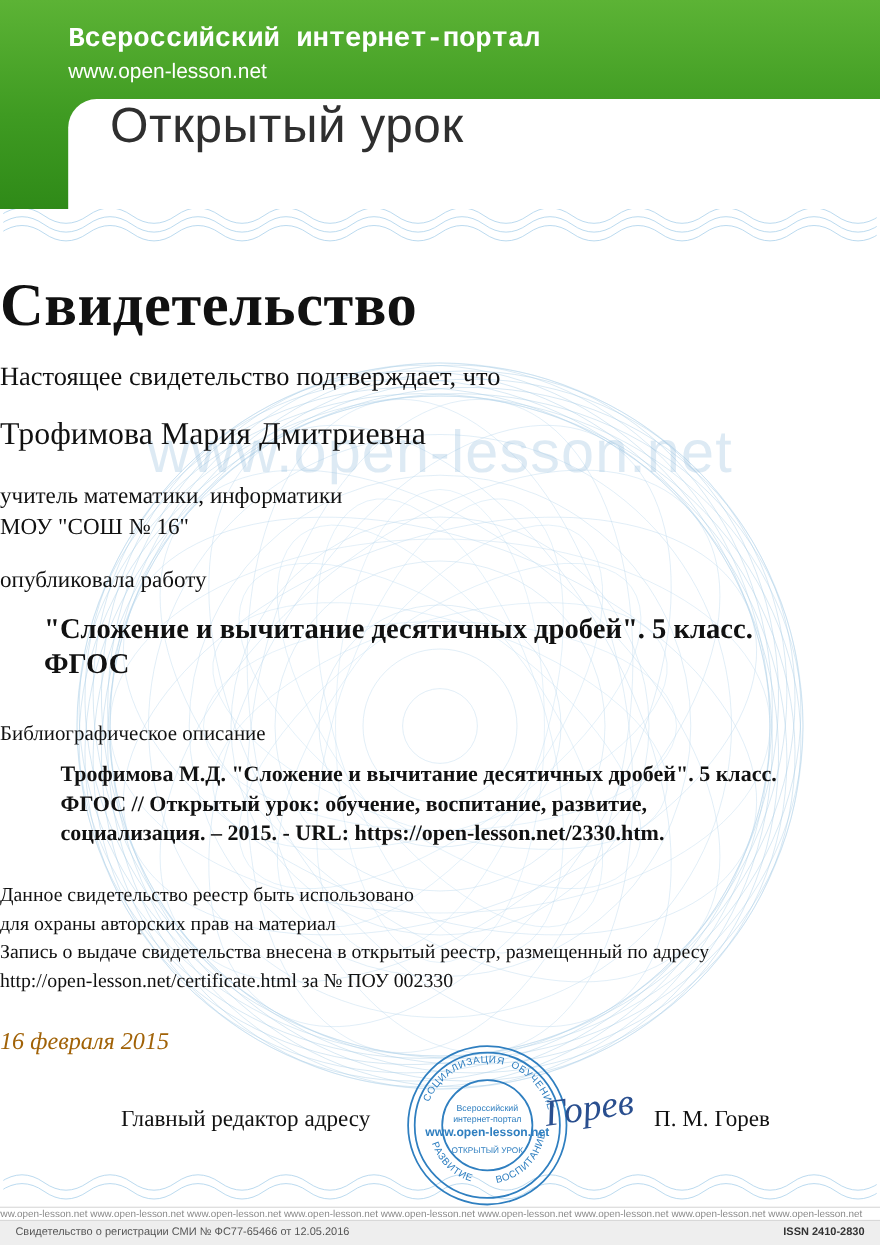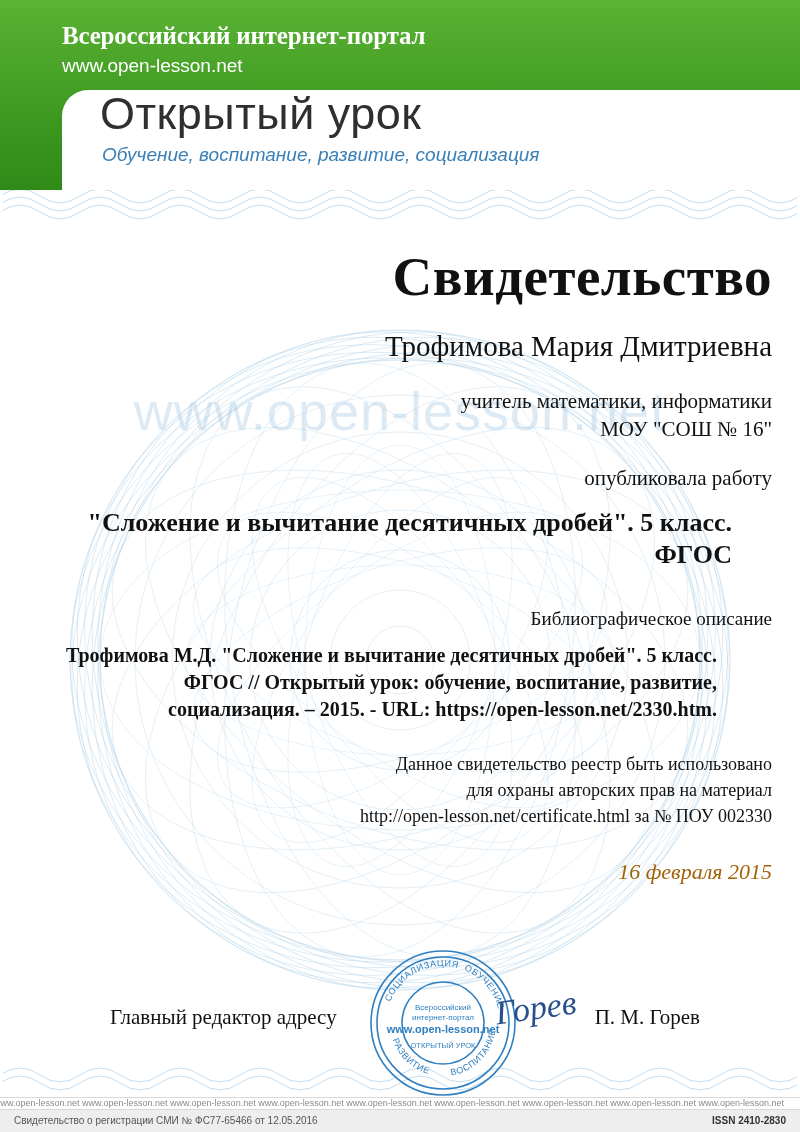--- a/index.html
+++ b/index.html
@@ -27,21 +27,21 @@
     height: 190px;
     background: linear-gradient(180deg, #5cb335 0%, #3f9b22 55%, #2f8a18 100%);
   }
   .header-inner {
     position: absolute;
     left: 0; top: 0;
     width: 800px;
     padding: 22px 0 0 62px;
   }
   .portal-title {
-    font-family: Liberation Serif, serif;
+    font-family: Liberation Mono, monospace;
     font-size: 25px;
     font-weight: bold;
     color: #ffffff;
     letter-spacing: -0.2px;
     line-height: 1.1;
   }
   .portal-url {
     font-family: "Liberation Sans", sans-serif;
     font-size: 19px;
     color: #ffffff;
@@ -101,21 +101,21 @@
     letter-spacing: 1px;
     pointer-events: none;
   }
 
   
   .content {
     position: absolute;
     left: 0;
     top: 190px;
     width: 772px;
-    text-align: right;
+    text-align: left;
   }
   .cert-title {
     margin-top: 55px;
     font-size: 55px;
     font-weight: bold;
     color: #111111;
     letter-spacing: 0.5px;
   }
   .line-confirm {
     margin-top: 22px;
@@ -280,21 +280,20 @@
 
 <div class="page">
 
   <div class="header-band">
     <div class="header-inner">
       <div class="portal-title">Всероссийский интернет-портал</div>
       <div class="portal-url">www.open-lesson.net</div>
     </div>
     <div class="logo-panel">
       <div class="logo-main">Открытый урок</div>
-      <div class="logo-sub">Обучение, воспитание, развитие, социализация</div>
     </div>
   </div>
 
   <div class="guilloche">
     <svg width="800" height="905" viewBox="0 0 800 905" xmlns="http://www.w3.org/2000/svg" aria-hidden="true">
       <defs>
         <g id="rosette">
           <g stroke="#7fb6dd" stroke-width="0.45" fill="none" opacity="0.85">
             <circle cx="0" cy="0" r="330"></circle>
             <circle cx="0" cy="0" r="300"></circle>
@@ -363,30 +362,32 @@
     </svg>
   </div>
 
   <div class="rail-left"></div>
   <div class="rail-right"></div>
 
   <div class="watermark">www.open-lesson.net</div>
 
   <div class="content">
     <div class="cert-title">Свидетельство</div>
+    <div class="line-confirm">Настоящее свидетельство подтверждает, что</div>
     <div class="person-name">Трофимова Мария Дмитриевна</div>
     <div class="person-role">учитель математики, информатики</div>
     <div class="person-org">МОУ "СОШ № 16"</div>
     <div class="line-published">опубликовала работу</div>
     <div class="work-title">"Сложение и вычитание десятичных дробей". 5 класс. ФГОС</div>
     <div class="biblio-label">Библиографическое описание</div>
     <div class="biblio-text">Трофимова М.Д. "Сложение и вычитание десятичных дробей". 5 класс. ФГОС // Открытый урок: обучение, воспитание, развитие, социализация. – 2015. - URL: https://open-lesson.net/2330.htm.</div>
     <div class="note">
       <div>Данное свидетельство реестр быть использовано</div>
       <div>для охраны авторских прав на материал</div>
+      <div>Запись о выдаче свидетельства внесена в открытый реестр, размещенный по адресу</div>
       <div>http://open-lesson.net/certificate.html за № ПОУ 002330</div>
     </div>
     <div class="cert-date">16 февраля 2015</div>
   </div>
 
   <div class="stamp">
     <svg width="150" height="150" viewBox="0 0 150 150" xmlns="http://www.w3.org/2000/svg">
       <defs>
         <path id="arcTop" d="M 18 75 A 57 57 0 0 1 132 75"></path>
         <path id="arcBottom" d="M 22 75 A 53 53 0 0 0 128 75"></path>

